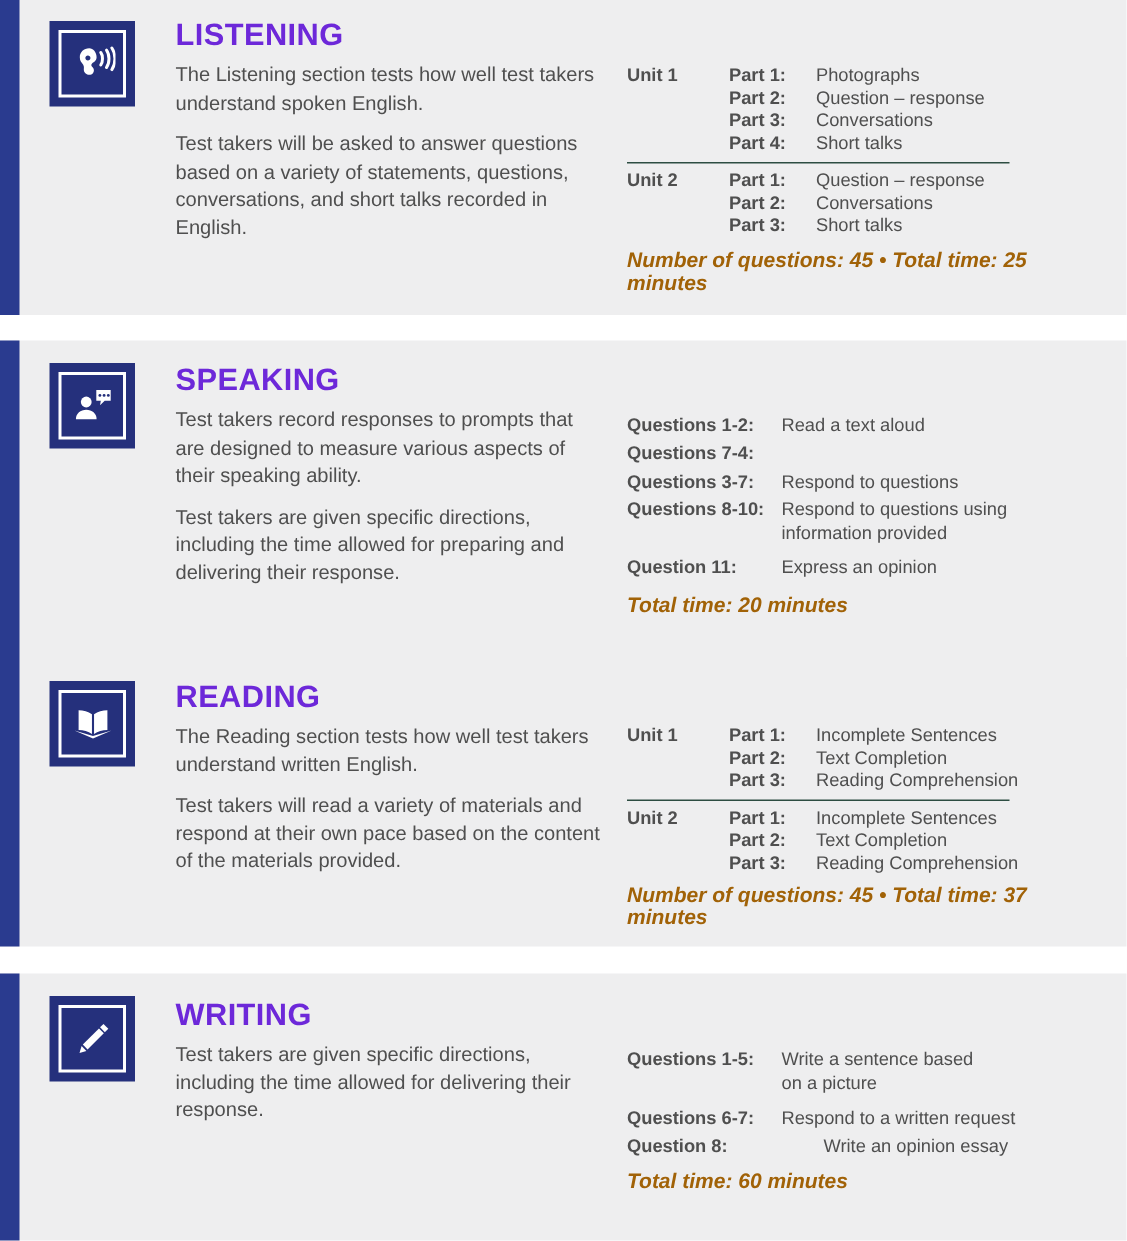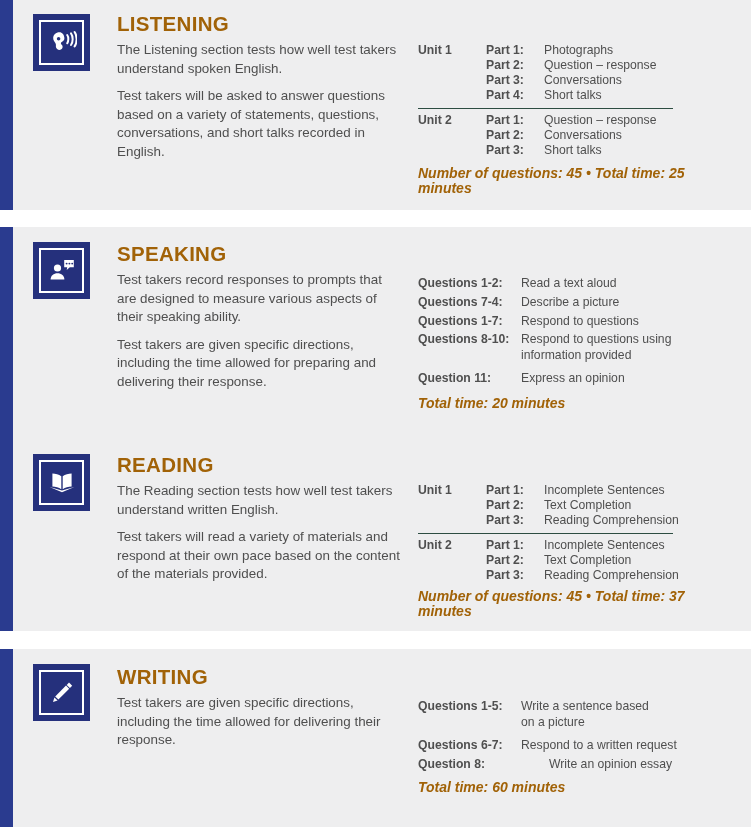--- a/index.html
+++ b/index.html
@@ -63,21 +63,21 @@
     left: 50%;
     top: 50%;
     transform: translate(-50%, -50%);
   }
 
   
   .sec-title {
     position: absolute;
     font-size: 20.5px;
     font-weight: bold;
-    color: #a16207;
+    color: #6d28d9;
     letter-spacing: 0.3px;
     white-space: nowrap;
   }
   .sec-body {
     position: absolute;
     font-size: 13.4px;
     line-height: 18.5px;
     color: #4f4f4f;
   }
   .sec-body p {
@@ -235,24 +235,23 @@
         <p>Test takers are given specific directions, including the time allowed for preparing and delivering their response.</p>
       </div>
 
       <div class="detail" style="left:418px; top:47px; width:300px;">
         <div class="qrow" style="line-height:19px;">
           <span class="q1">Questions 1-2:</span>
           <span class="q2">Read a text aloud</span>
         </div>
         <div class="qrow" style="line-height:19px;">
           <span class="q1">Questions 7-4:</span>
-          <span class="q2">Describe a picture</span>
-        </div>
-        <div class="qrow" style="line-height:19px;">
-          <span class="q1">Questions 1-7:</span>
+        </div>
+        <div class="qrow" style="line-height:19px;">
+          <span class="q1">Questions 3-7:</span>
           <span class="q2">Respond to questions</span>
         </div>
         <div class="qrow" style="line-height:16px;">
           <span class="q1">Questions 8-10:</span>
           <span class="q2">Respond to questions using information provided</span>
         </div>
         <div class="spacer6"></div>
         <div class="qrow" style="line-height:19px;">
           <span class="q1">Question 11:</span>
           <span class="q2">Express an opinion</span>

